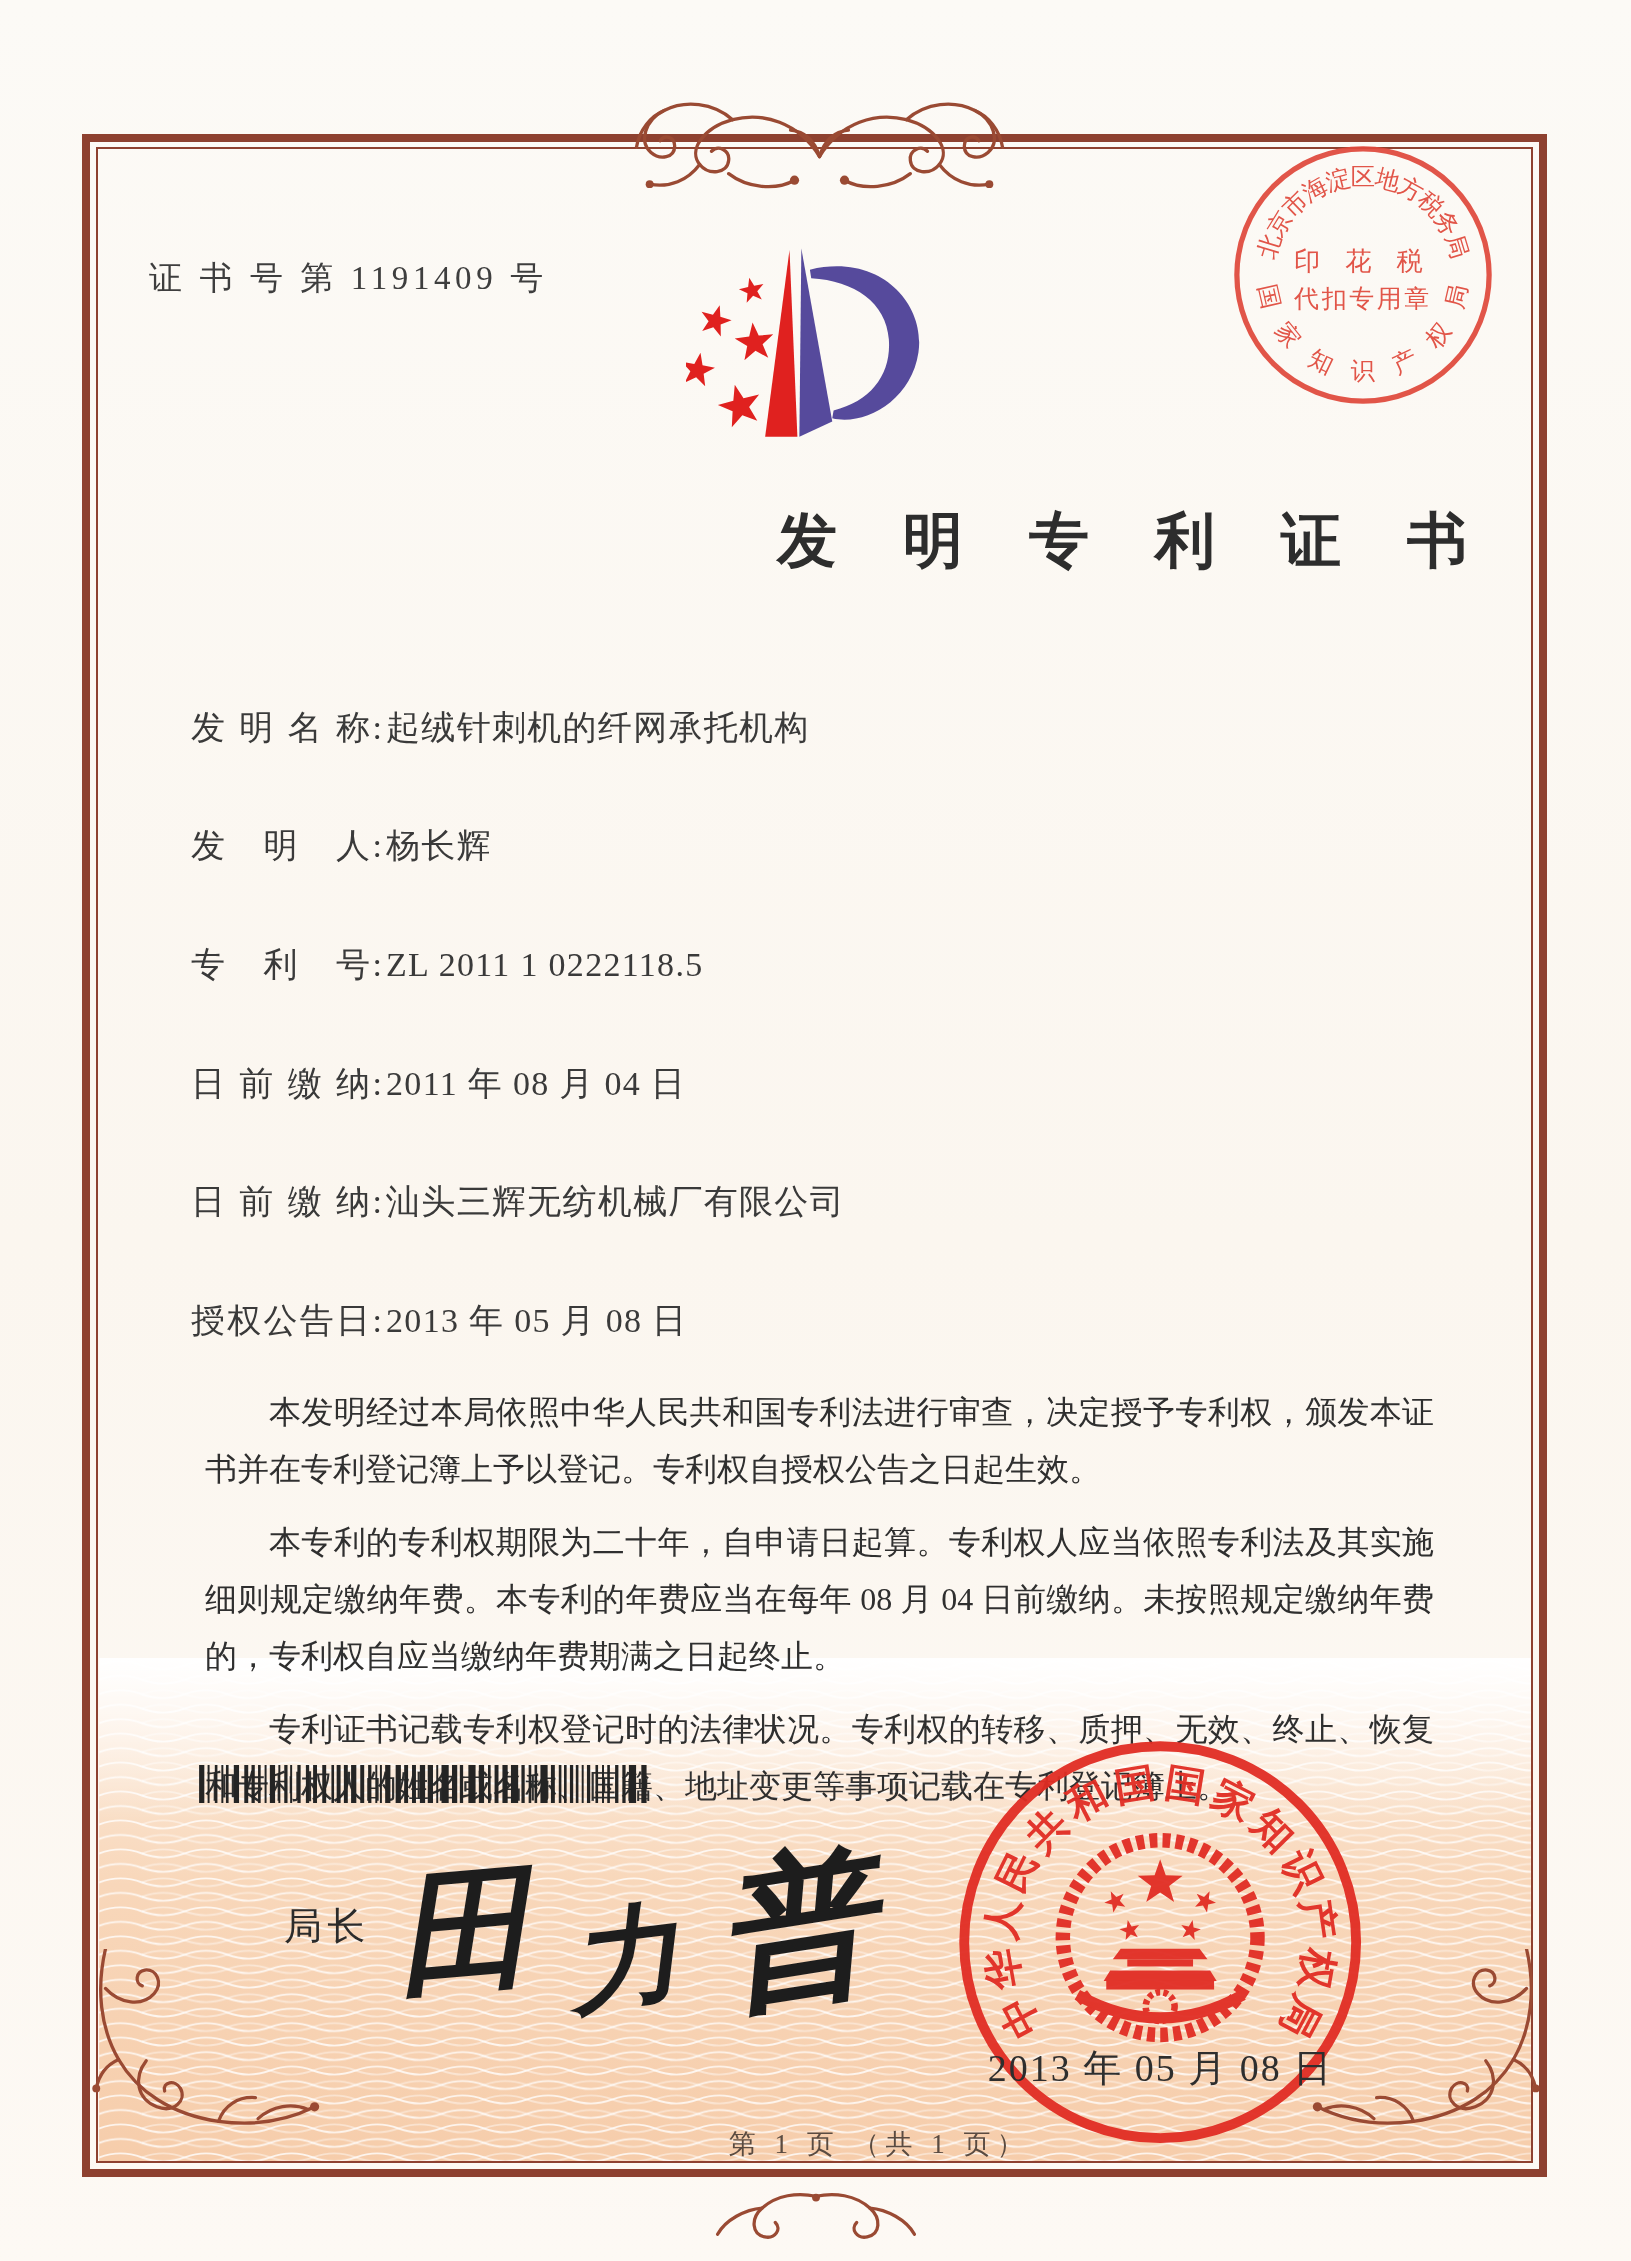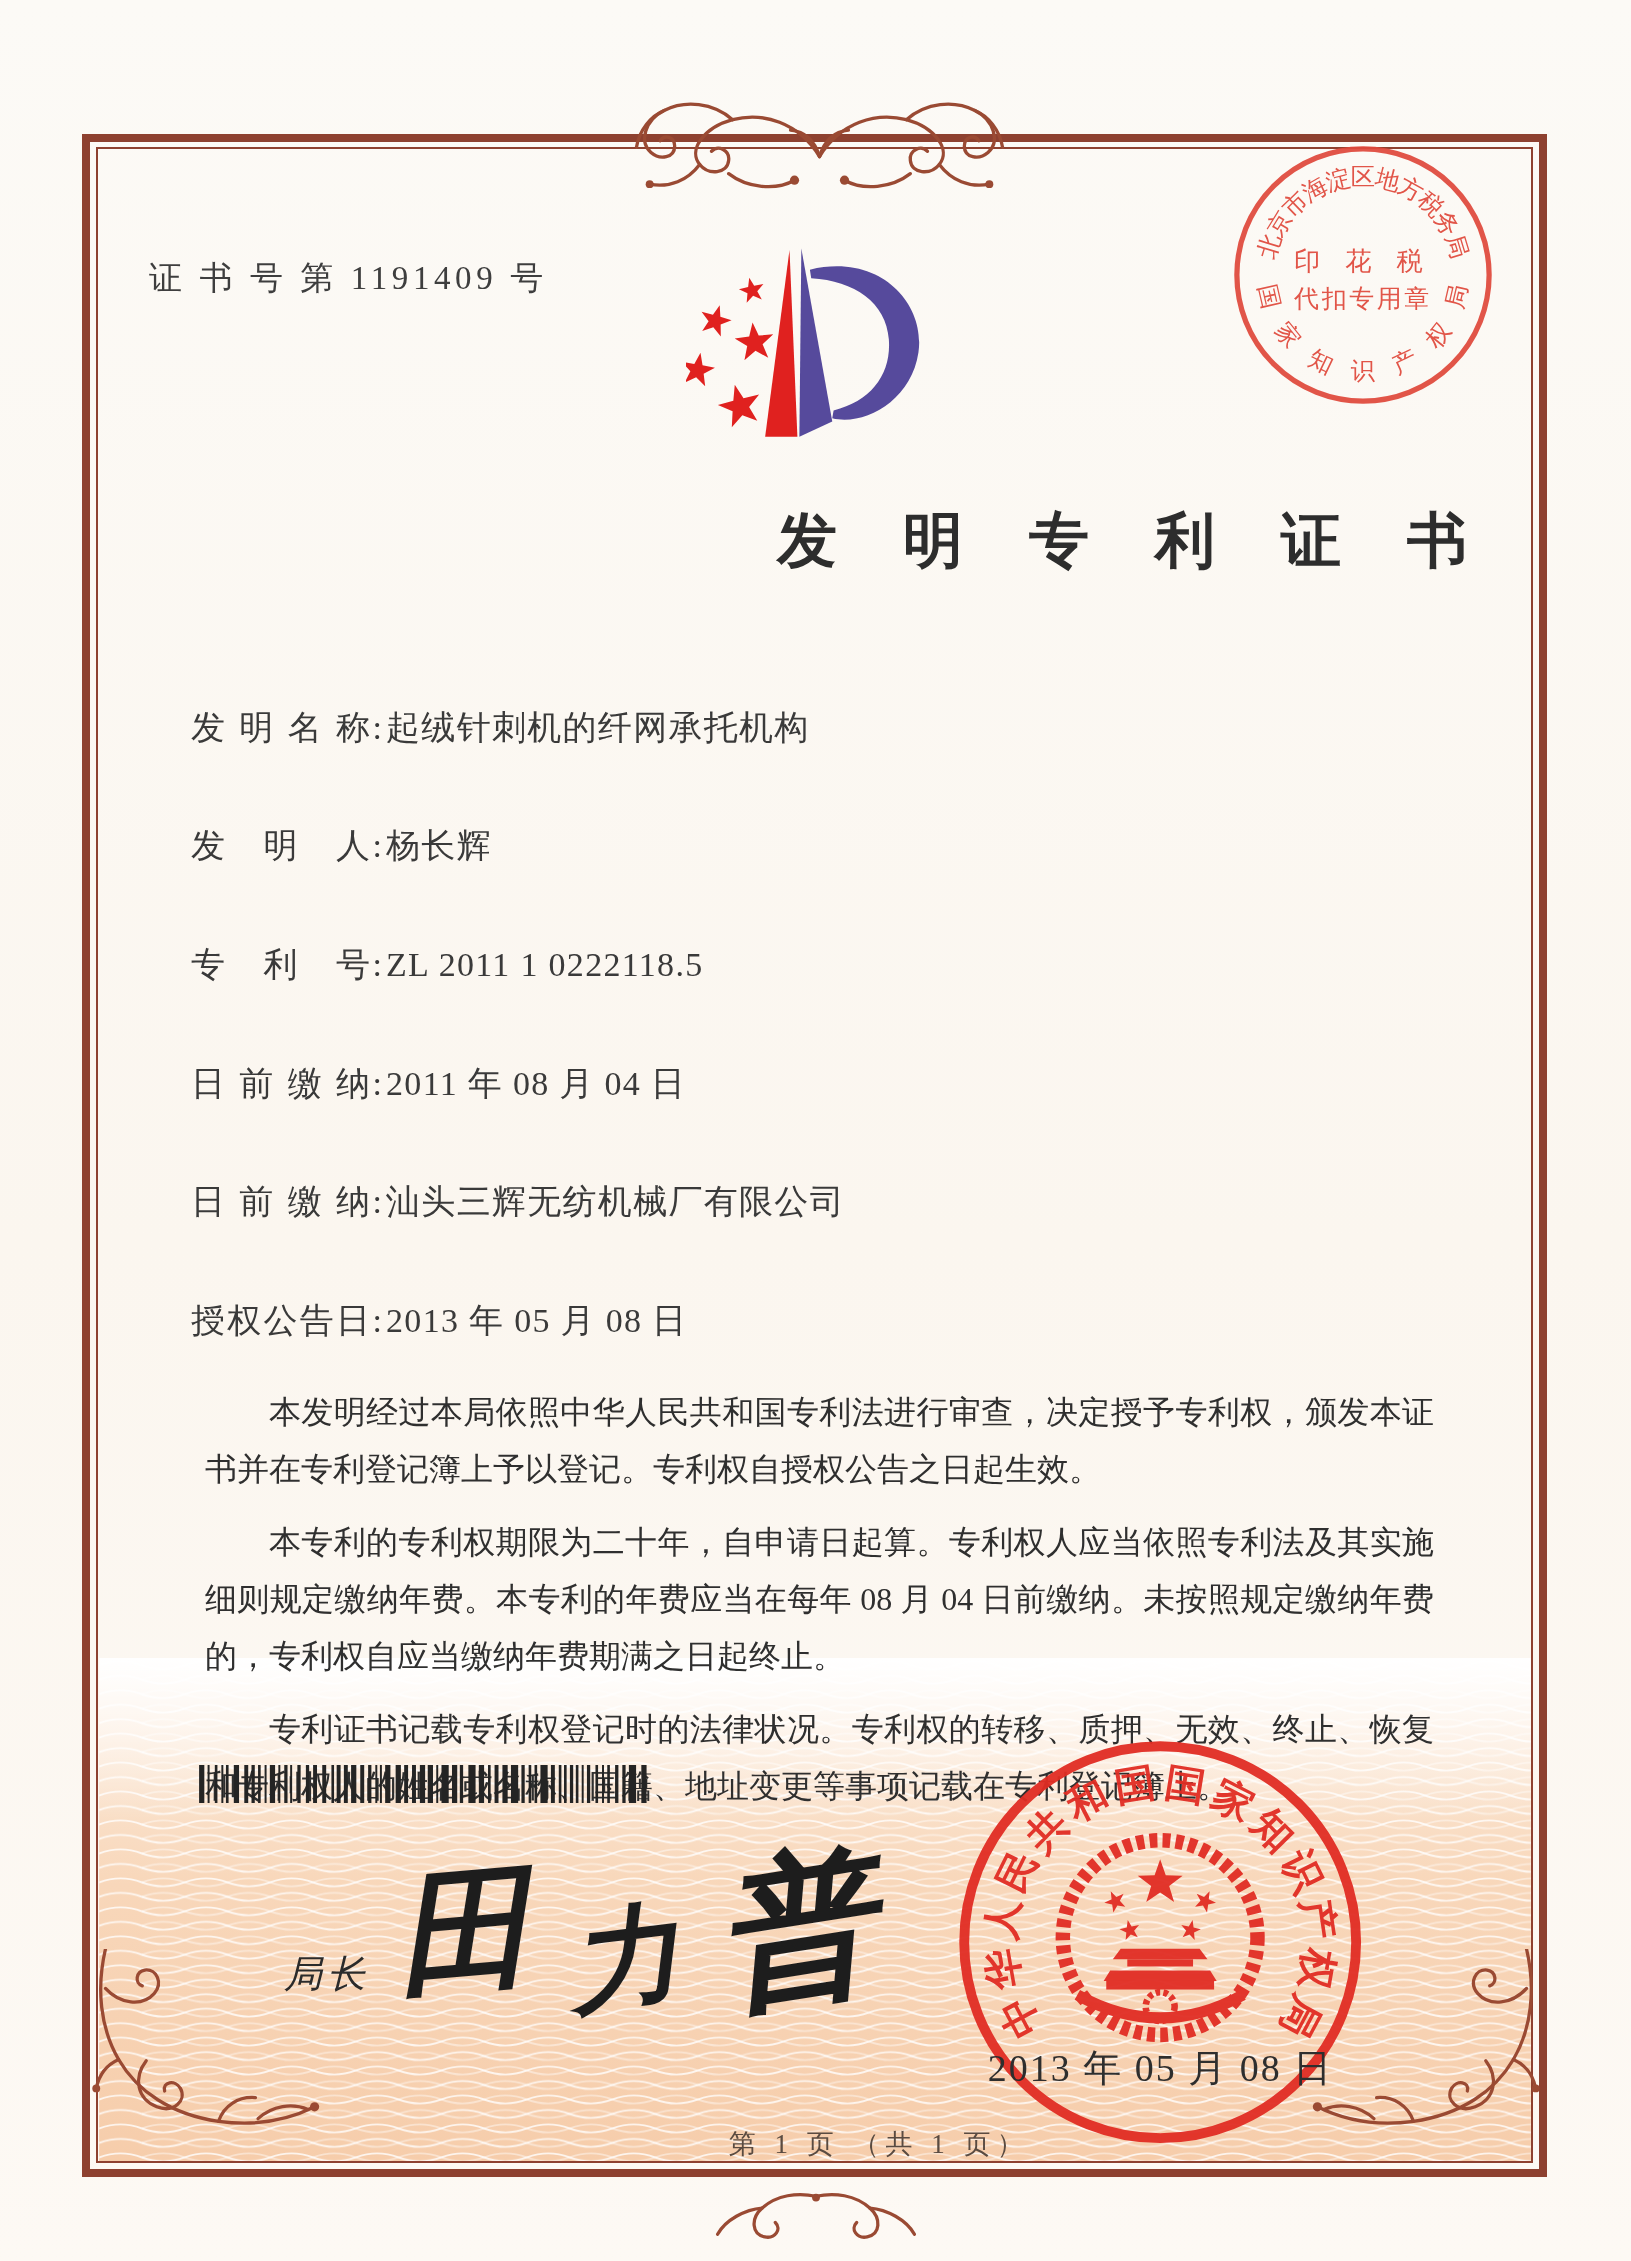--- a/index.html
+++ b/index.html
@@ -34,21 +34,21 @@
   .field .colon{display:inline-block;margin:0 4px 0 2.6px;}
   .field .val{letter-spacing:1.3px;}
   .f1{top:708px}.f2{top:826px}.f3{top:945px}.f4{top:1064px}.f5{top:1182px}.f6{top:1301px}
   
   .body-text{position:absolute;left:189px;top:1368px;width:1261px;font-size:32px;
     line-height:57px;color:#2f2f2f;text-align:justify;}
   .body-text p{margin:16px;text-indent:2em;}
   
   .barcode{position:absolute;left:197px;top:1765px;width:451px;height:38px;}
   
-  .sig-title{position:absolute;left:284px;top:1949px;font-size:38px;letter-spacing:5.3px;color:#2b2b2b;font-style:italic;}
+  .sig-title{position:absolute;left:284px;top:1901px;font-size:38px;letter-spacing:5.3px;color:#2b2b2b;}
   .sig-name{position:absolute;left:395px;top:1842px;display:flex;gap:38px;align-items:flex-start;
     font-style:italic;font-weight:600;color:#1d1d1d;}
   .sig-name .c0{font-size:135px;transform:rotate(-5deg);}
   .sig-name .c1{font-size:111px;margin-top:43px;transform:rotate(-7deg);}
   .sig-name .c2{font-size:157px;margin-top:-16px;transform:rotate(-9deg);}
   
   .office-seal{position:absolute;left:955px;top:1737px;width:411px;height:411px;opacity:.95;}
   .issue-date{position:absolute;left:955px;top:2043px;width:411px;text-align:center;
     font-size:38px;color:#2e2e2e;letter-spacing:2px;}
   

